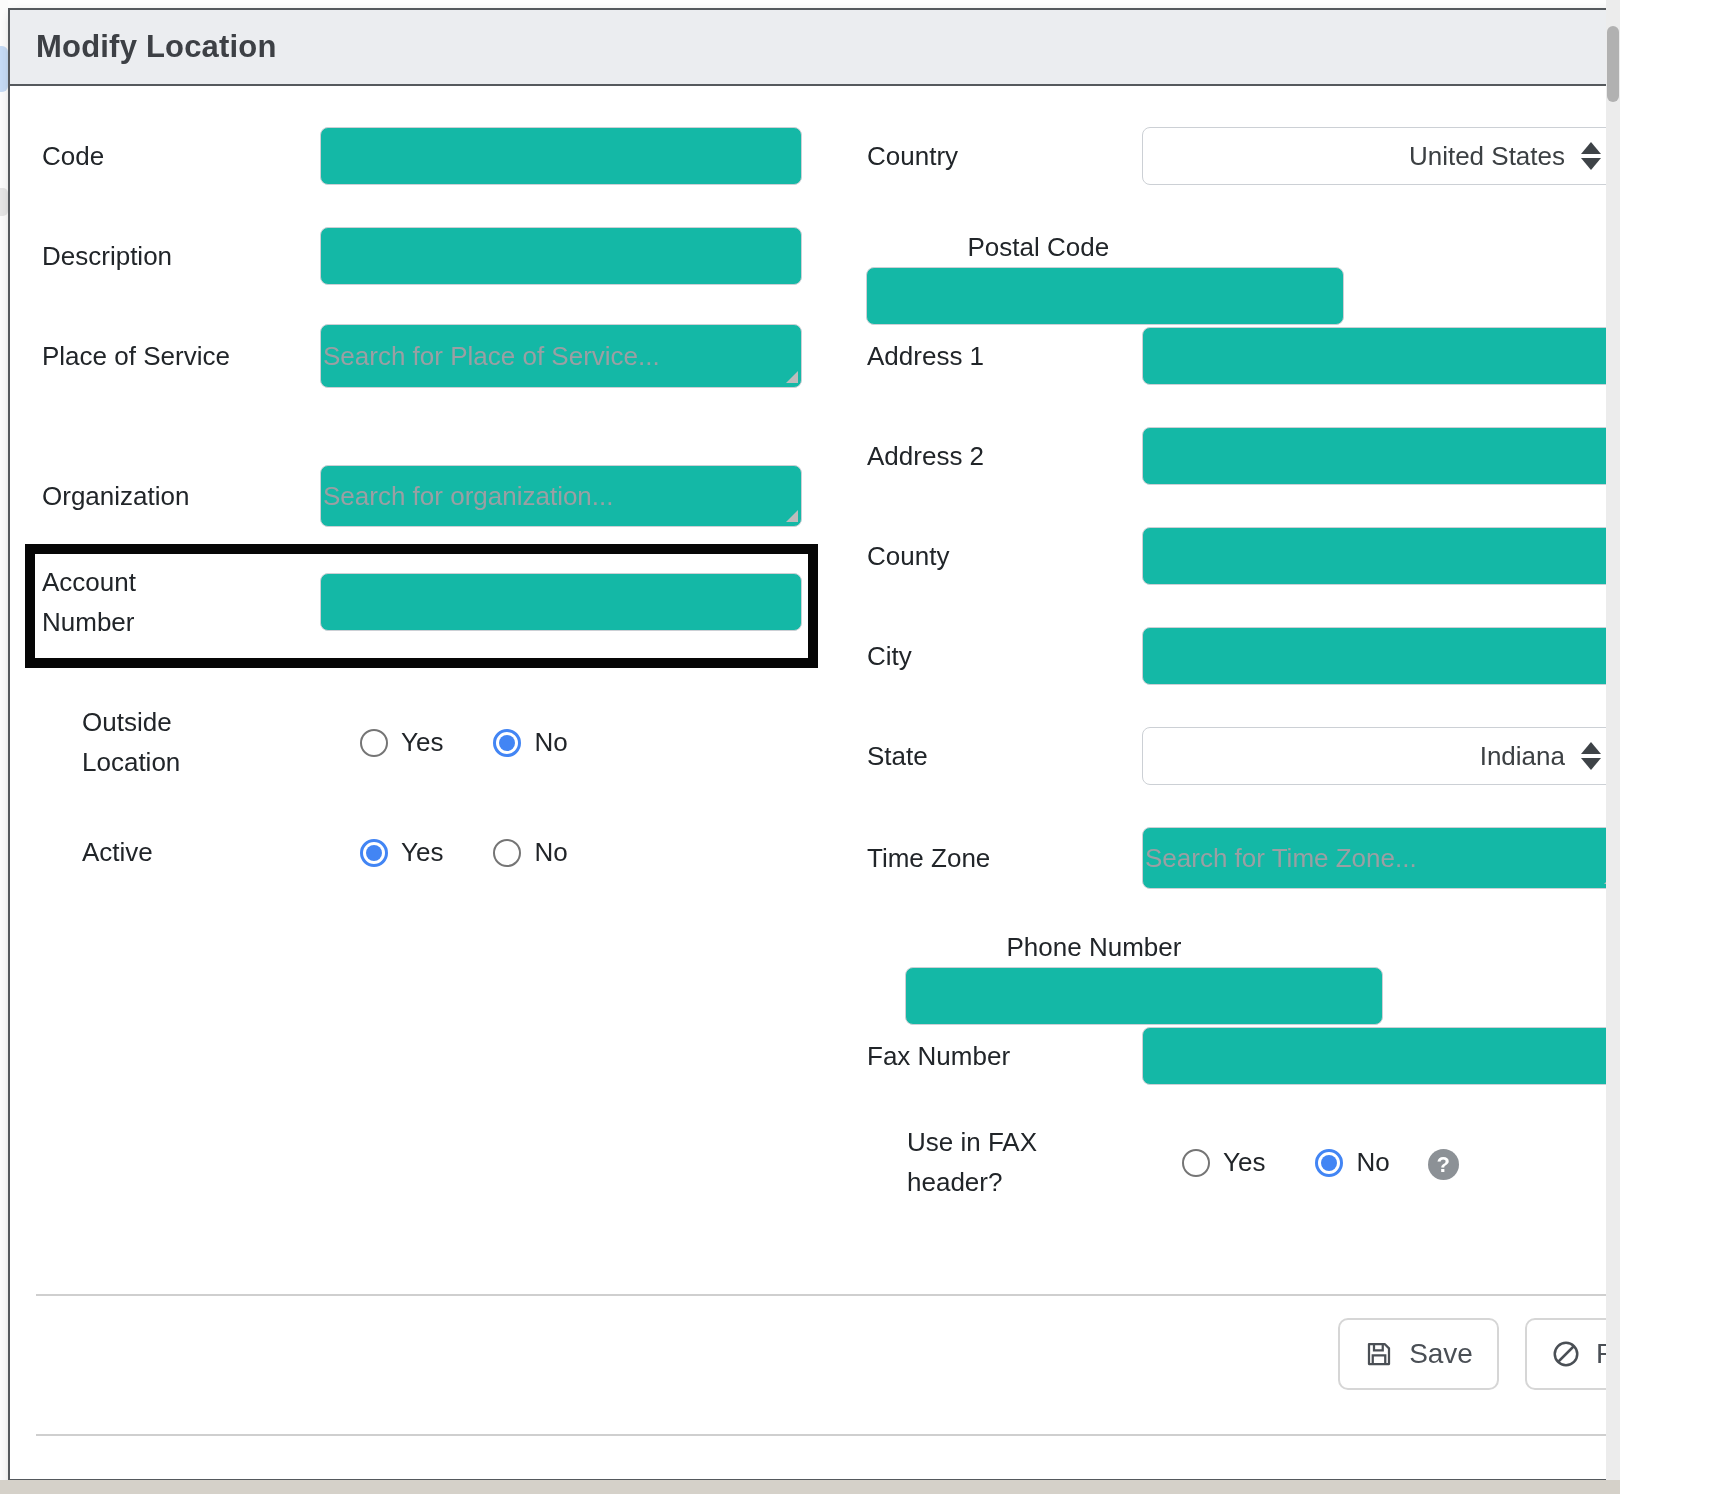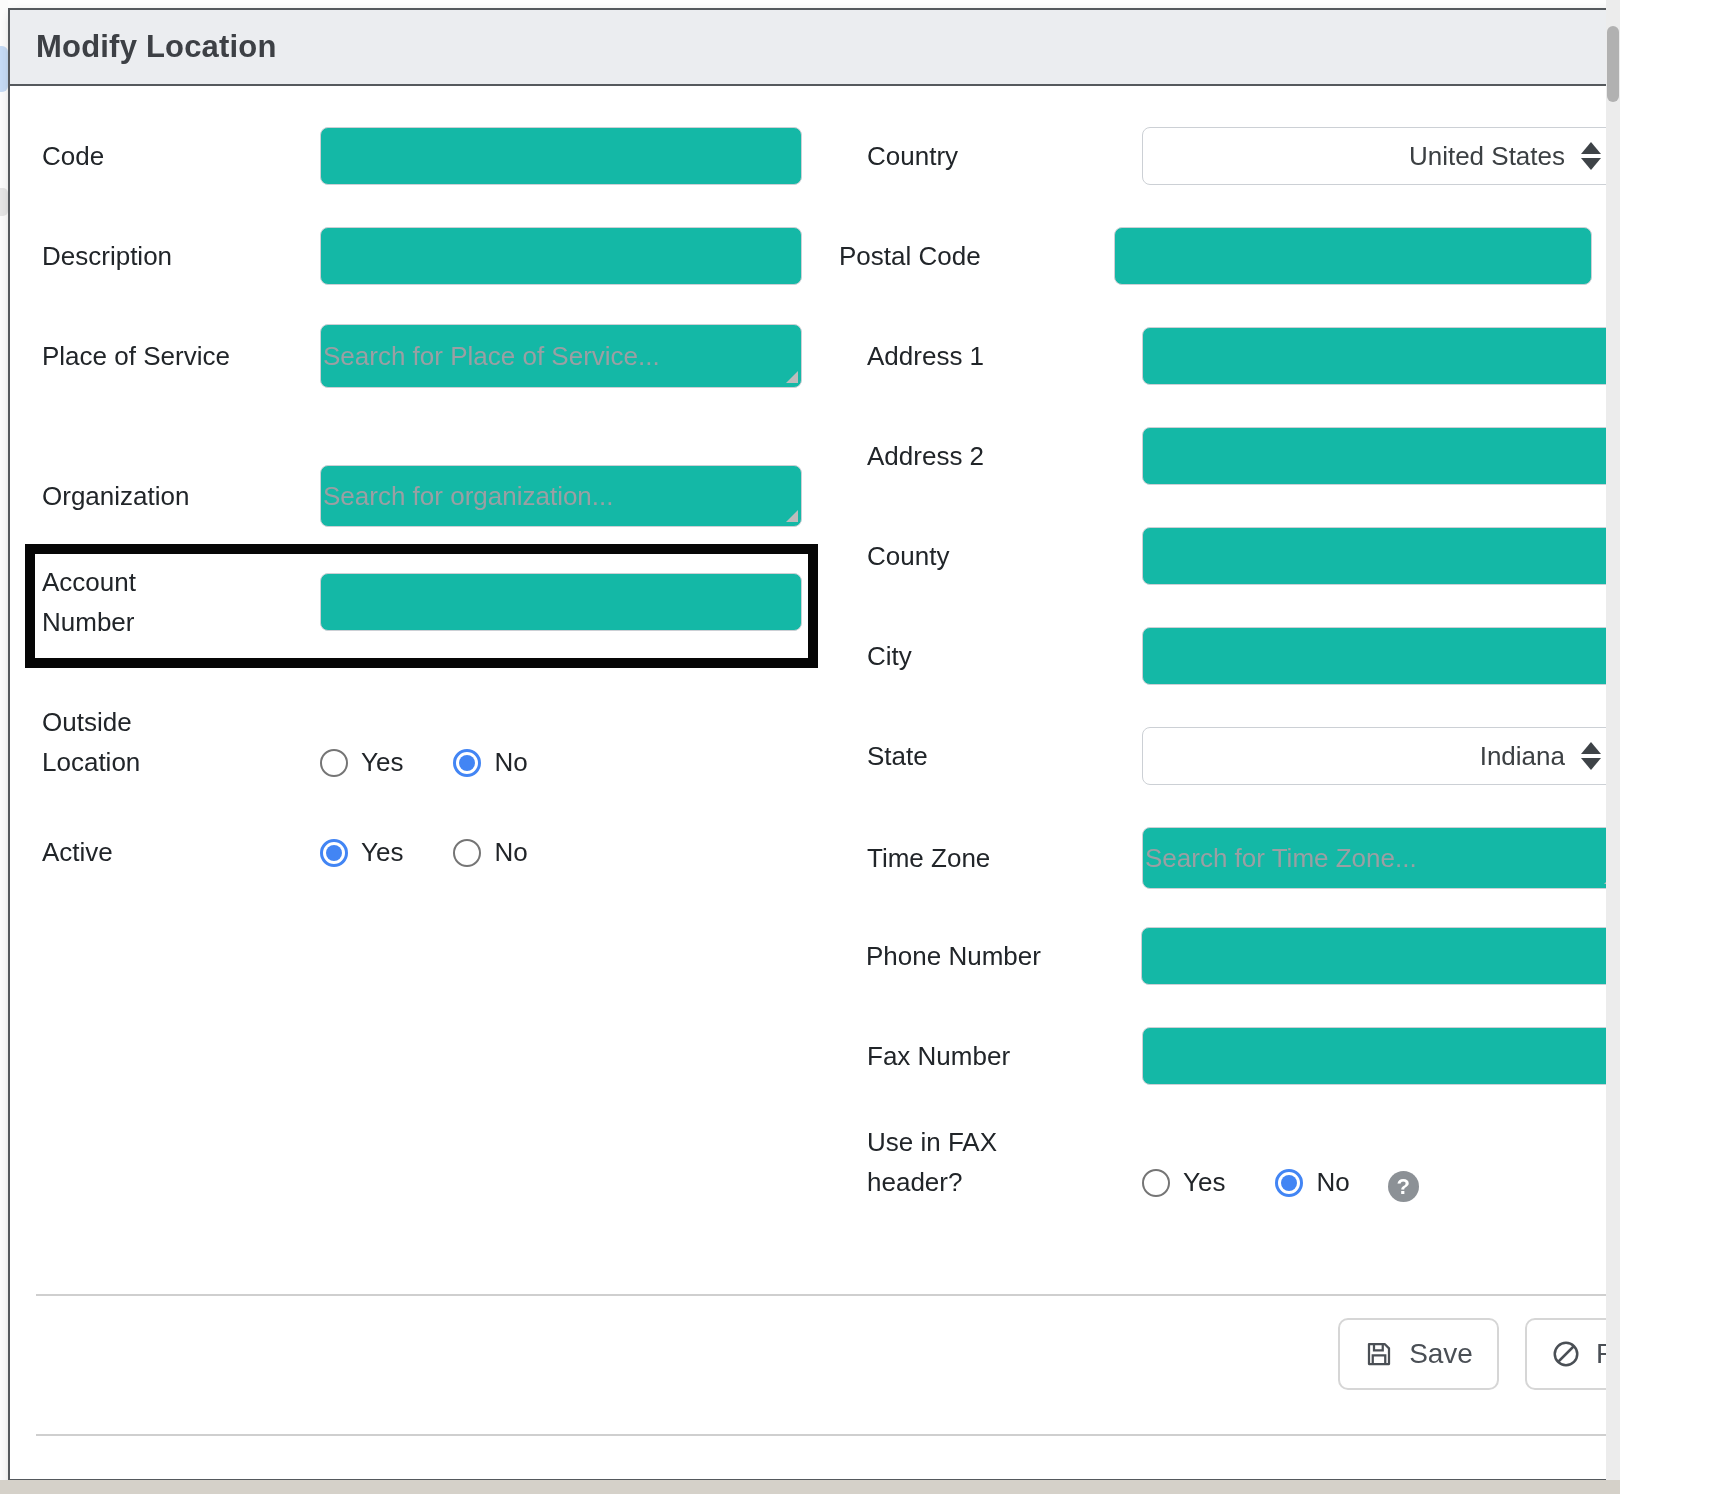--- a/index.html
+++ b/index.html
@@ -30,21 +30,21 @@
   }
   .close-btn{
     margin-left:auto; width:72px; height:76px;
     border-left:1px solid #55595d;
     display:flex; align-items:center; justify-content:center;
     cursor:pointer;
   }
   .close-glyph{ font-size:31px; font-weight:700; color:#6d7control; color:#6d7277; line-height:1; }
 
   .row{ position:absolute; display:flex; align-items:center; }
-  .row.top-align{ align-items:flex-end; }
+  .row.top-align{ align-items:center;margin-left:40px; }
   .lbl{
     font-size:26px; color:#212529; line-height:40px;
   }
   .lbl-left{ width:278px; padding-right:90px; }
   .lbl-right{ width:275px; padding-right:87px; }
 
   .txt-input{
     width:482px; height:58px; background:#14b8a6;
     border:1px solid #ccd0d5; border-radius:8px;
     font-family:inherit; font-size:26px; color:#3c4043;
@@ -200,21 +200,21 @@
     </div>
 
     <div class="row col-right" style="left:857px; top:117px;">
       <div class="lbl lbl-right">Country</div>
       <div class="selectbox">
         <span>United States</span>
         <span class="updown"></span>
       </div>
     </div>
 
-    <div class="row col-right" style="left:829px; top:217px;">
+    <div class="row col-right" style="left:856px; top:217px;flex-direction:column;">
       <div class="lbl lbl-right">Postal Code</div>
       <input class="txt-input w-right" type="text" value="" style="">
     </div>
 
     <div class="row col-right" style="left:857px; top:317px;">
       <div class="lbl lbl-right">Address 1</div>
       <input class="txt-input w-right" type="text" value="" style="">
     </div>
 
     <div class="row col-right" style="left:857px; top:417px;">
@@ -241,21 +241,21 @@
     </div>
 
     <div class="row col-right" style="left:857px; top:817px;">
       <div class="lbl lbl-right">Time Zone</div>
       <span class="input-wrap">
         <input class="txt-input w-right" style="height: 62px;" type="text" placeholder="Search for Time Zone...">
         <span class="corner-tri"></span>
       </span>
     </div>
 
-    <div class="row col-right" style="left:856px; top:917px;">
+    <div class="row col-right" style="left:895px; top:917px;flex-direction:column;">
       <div class="lbl lbl-right">Phone Number</div>
       <input class="txt-input w-right" type="text" value="" style="">
     </div>
 
     <div class="row col-right" style="left:857px; top:1017px;">
       <div class="lbl lbl-right">Fax Number</div>
       <input class="txt-input w-right" type="text" value="" style="">
     </div>
 
     <div class="row top-align" style="left:857px; top:1112px;">

